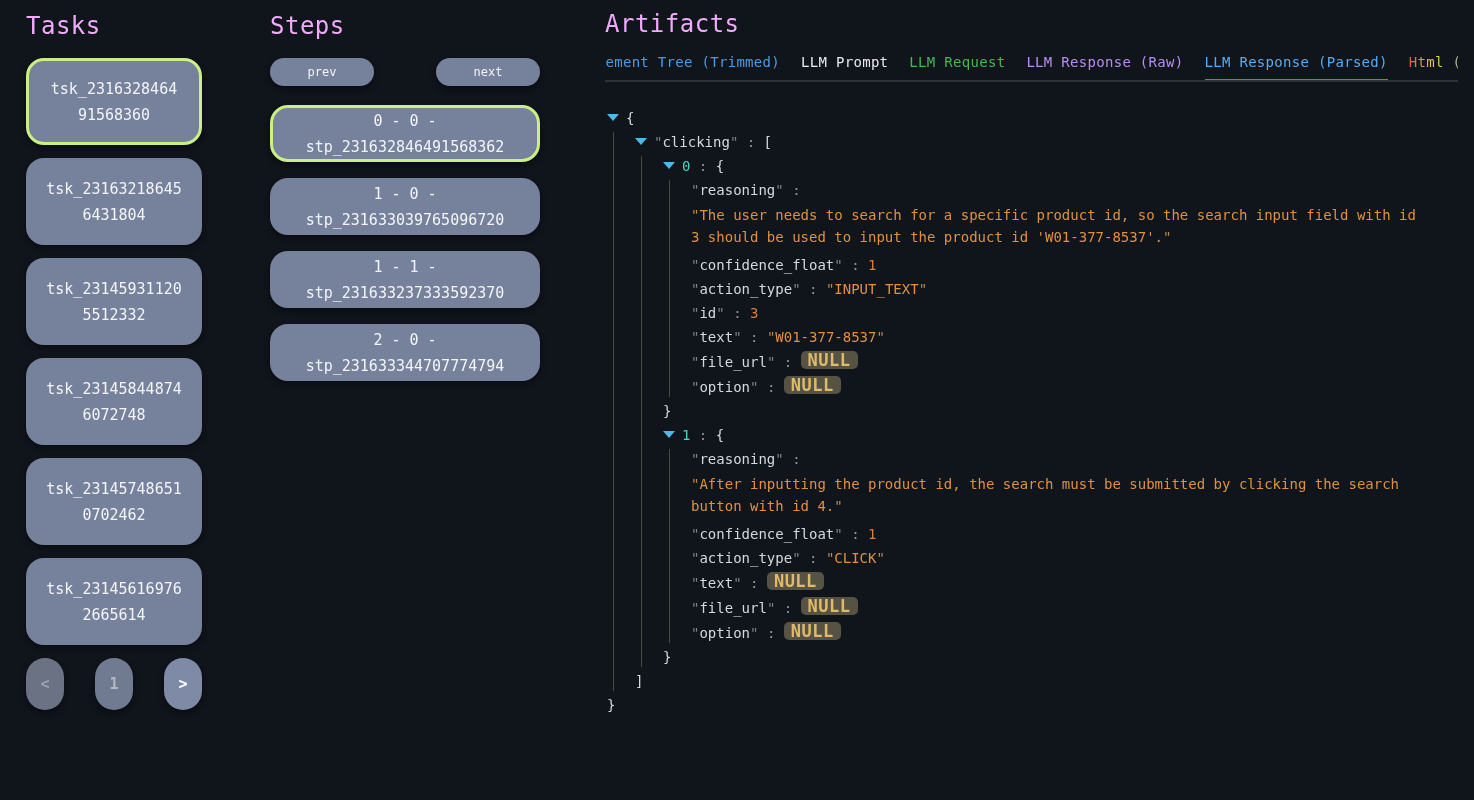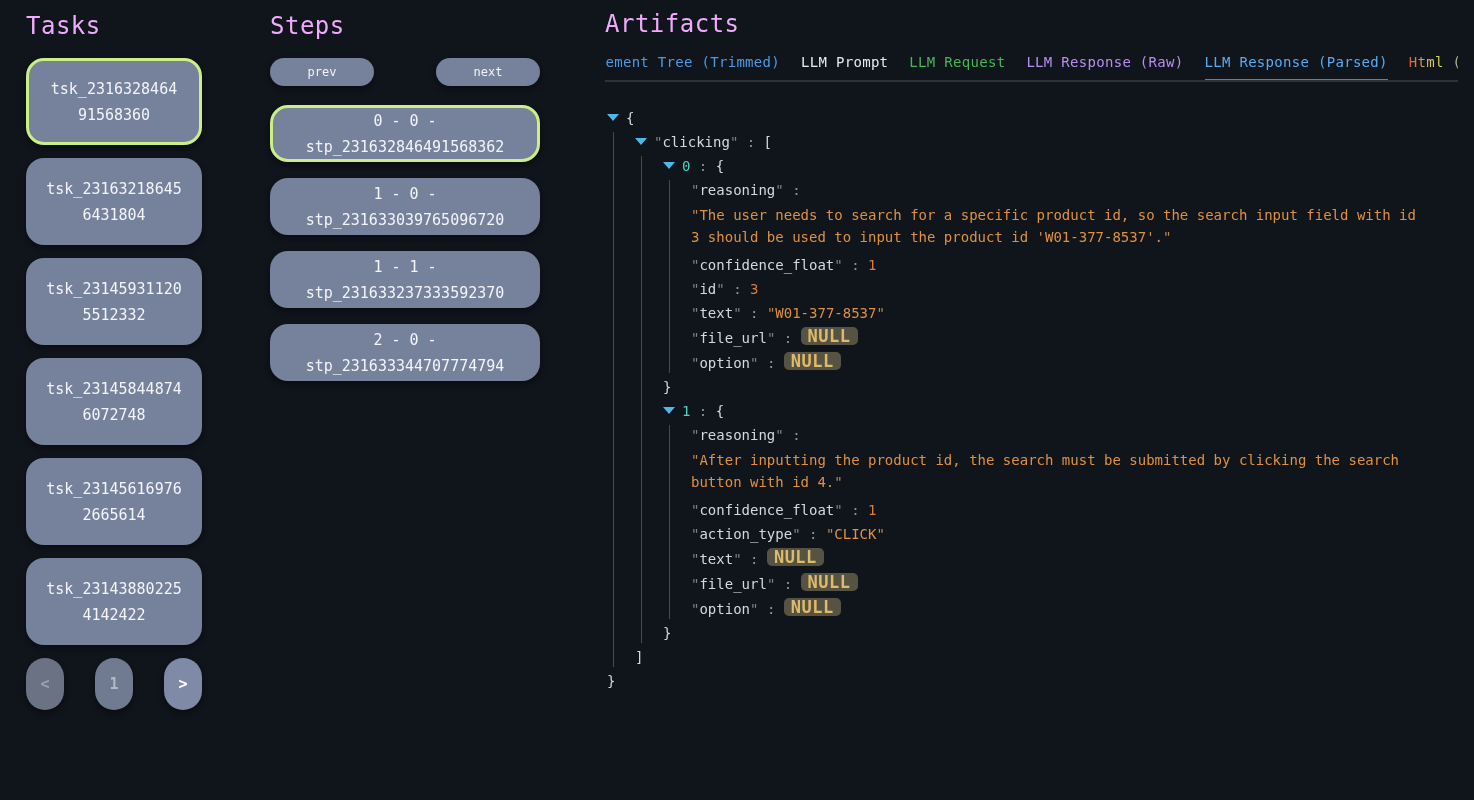--- a/index.html
+++ b/index.html
@@ -137,24 +137,24 @@
   <div>
 
       <button class="pill-btn task-btn selected">tsk_231632846491568360</button>
 
       <button class="pill-btn task-btn">tsk_231632186456431804</button>
 
       <button class="pill-btn task-btn">tsk_231459311205512332</button>
 
       <button class="pill-btn task-btn">tsk_231458448746072748</button>
 
+      <button class="pill-btn task-btn">tsk_231457486510702462</button>
 
       <button class="pill-btn task-btn">tsk_231456169762665614</button>
 
-      <button class="pill-btn task-btn">tsk_231438802254142422</button>
     </div>
   <div class="pagination">
     <button class="pg pg-prev">
       <span>&lt;</span>
     </button>
     <button class="pg pg-page">
       <span>1</span>
     </button>
     <button class="pg pg-next">
       <span>&gt;</span>
@@ -201,20 +201,21 @@
   <div class="tree">
       <div class="trow branch"><span class="tri"></span><span class="brace">{</span></div>
       <div class="kids">
         <div class="trow branch"><span class="tri"></span><span class="k">clicking</span><span class="colon"> : </span><span class="brace">[</span></div>
         <div class="kids">
           <div class="trow branch"><span class="tri"></span><span class="idx">0</span><span class="colon"> : </span><span class="brace">{</span></div>
           <div class="kids">
             <div class="trow leaf"><span class="k">reasoning</span><span class="colon"> : </span></div>
             <div class="block"><span class="v-str">The user needs to search for a specific product id, so the search input field with id 3 should be used to input the product id 'W01-377-8537'.</span></div>
             <div class="trow leaf"><span class="k">confidence_float</span><span class="colon"> : </span><span class="v-num">1</span></div>
+            <div class="trow leaf"><span class="k">action_type</span><span class="colon"> : </span><span class="v-str">INPUT_TEXT</span></div>
             <div class="trow leaf"><span class="k">id</span><span class="colon"> : </span><span class="v-num">3</span></div>
             <div class="trow leaf"><span class="k">text</span><span class="colon"> : </span><span class="v-str">W01-377-8537</span></div>
             <div class="trow leaf"><span class="k">file_url</span><span class="colon"> : </span><span class="v-null">NULL</span></div>
             <div class="trow leaf"><span class="k">option</span><span class="colon"> : </span><span class="v-null">NULL</span></div>
           </div>
           <div class="trow close"><span class="brace">}</span></div>
           <div class="trow branch"><span class="tri"></span><span class="idx">1</span><span class="colon"> : </span><span class="brace">{</span></div>
           <div class="kids">
             <div class="trow leaf"><span class="k">reasoning</span><span class="colon"> : </span></div>
             <div class="block"><span class="v-str">After inputting the product id, the search must be submitted by clicking the search button with id 4.</span></div>

